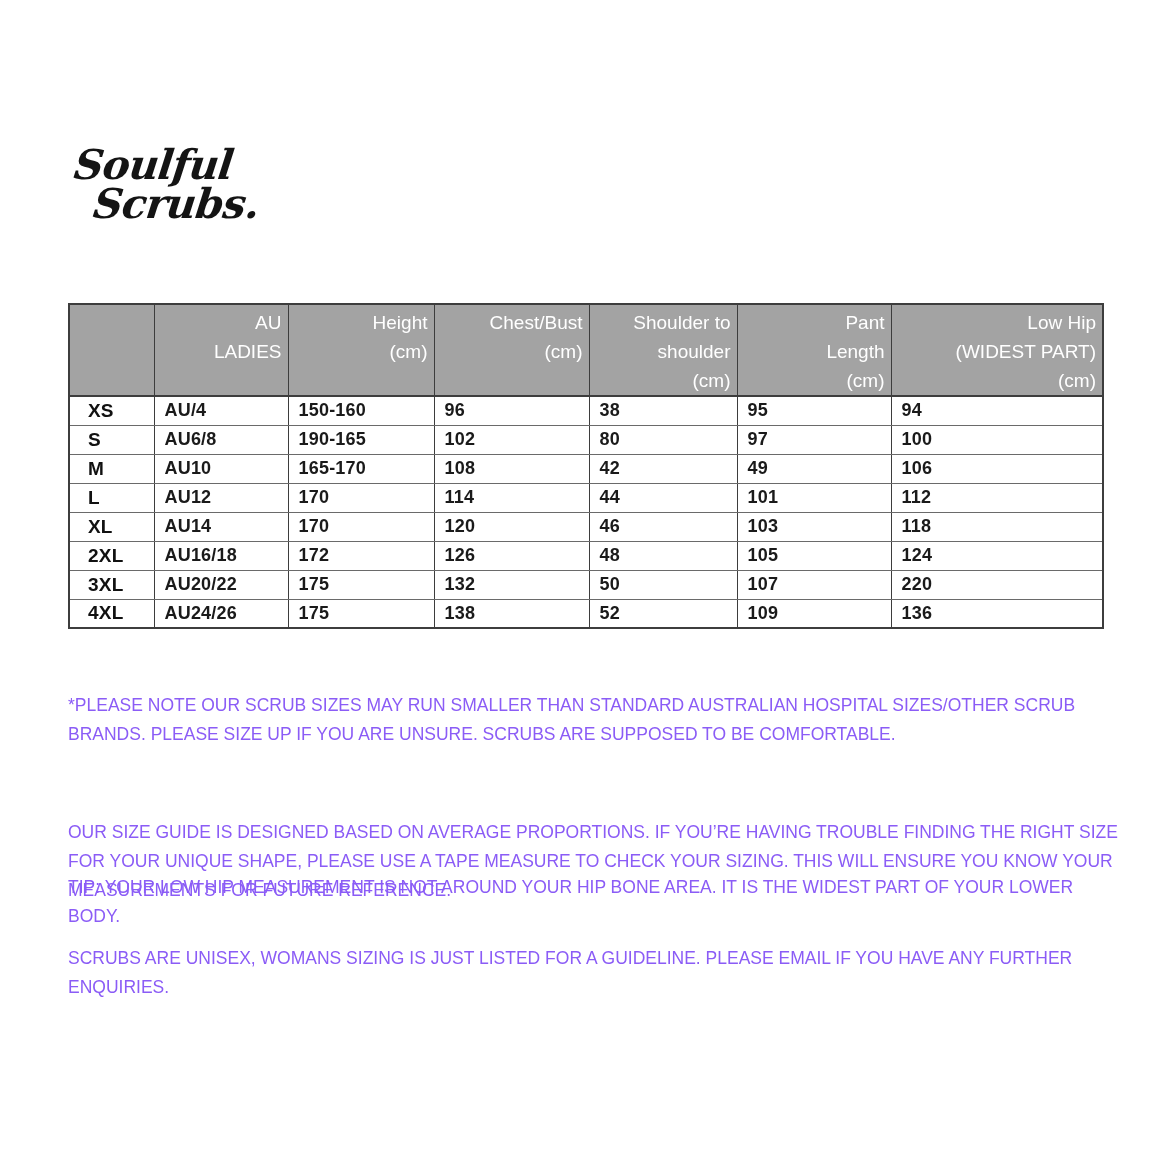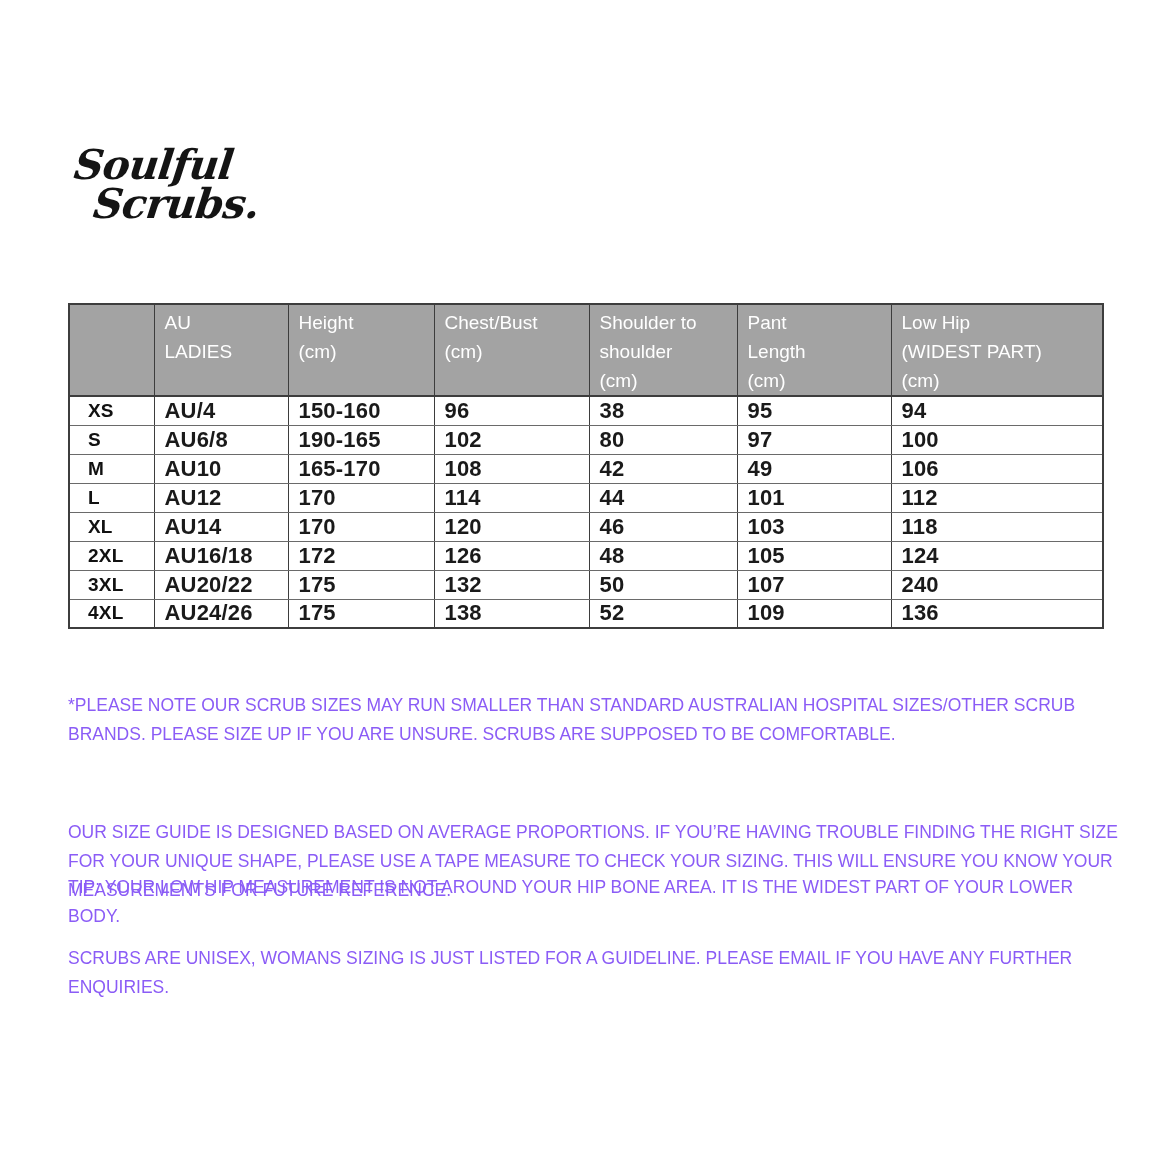--- a/index.html
+++ b/index.html
@@ -46,31 +46,31 @@
   table.size-table td {
     border-left: 1px solid #3d3d3d;
     border-right: 1px solid #3d3d3d;
     overflow: hidden;
   }
   table.size-table thead th {
     background: #a3a3a3;
     color: #ffffff;
     font-size: 19px;
     font-weight: 400;
-    text-align: left;
+    text-align: right;
     vertical-align: top;
     height: 87px;
     padding: 3px 6px 0 10px;
     line-height: 29px;
     white-space: pre-line;
     border-bottom: 2px solid #3d3d3d;
   }
   table.size-table tbody td {
     height: 29px;
-    font-size: 22px;
+    font-size: 18px;
     font-weight: 700;
     color: #1a1a1a;
     padding: 0 6px 0 10px;
     vertical-align: middle;
     border-top: 1px solid #6a6a6a;
     border-bottom: 1px solid #6a6a6a;
     letter-spacing: 0.2px;
   }
   table.size-table tbody td.size-col {
     font-size: 19px;
@@ -195,21 +195,21 @@
         <td>105</td>
         <td>124</td>
       </tr>
       <tr>
         <td class="size-col">3XL</td>
         <td>AU20/22</td>
         <td>175</td>
         <td>132</td>
         <td>50</td>
         <td>107</td>
-        <td>240</td>
+        <td>220</td>
       </tr>
       <tr>
         <td class="size-col">4XL</td>
         <td>AU24/26</td>
         <td>175</td>
         <td>138</td>
         <td>52</td>
         <td>109</td>
         <td>136</td>
       </tr>

